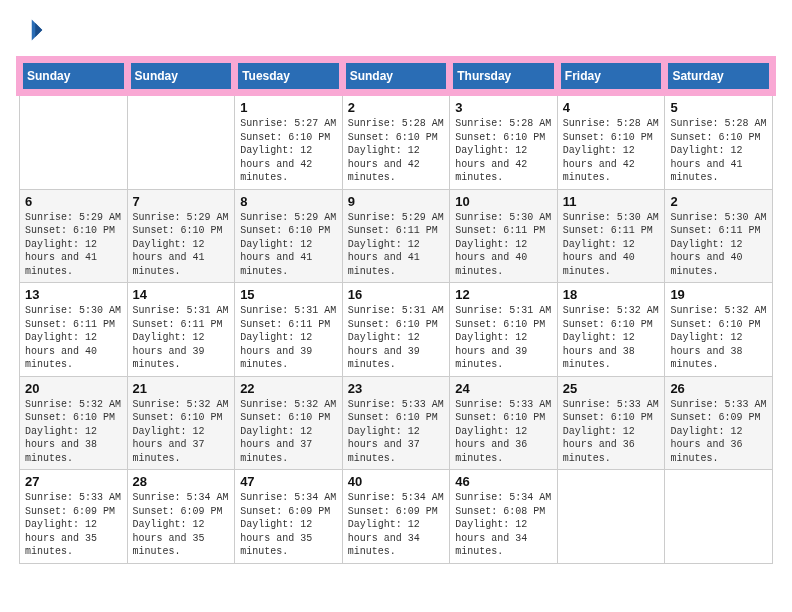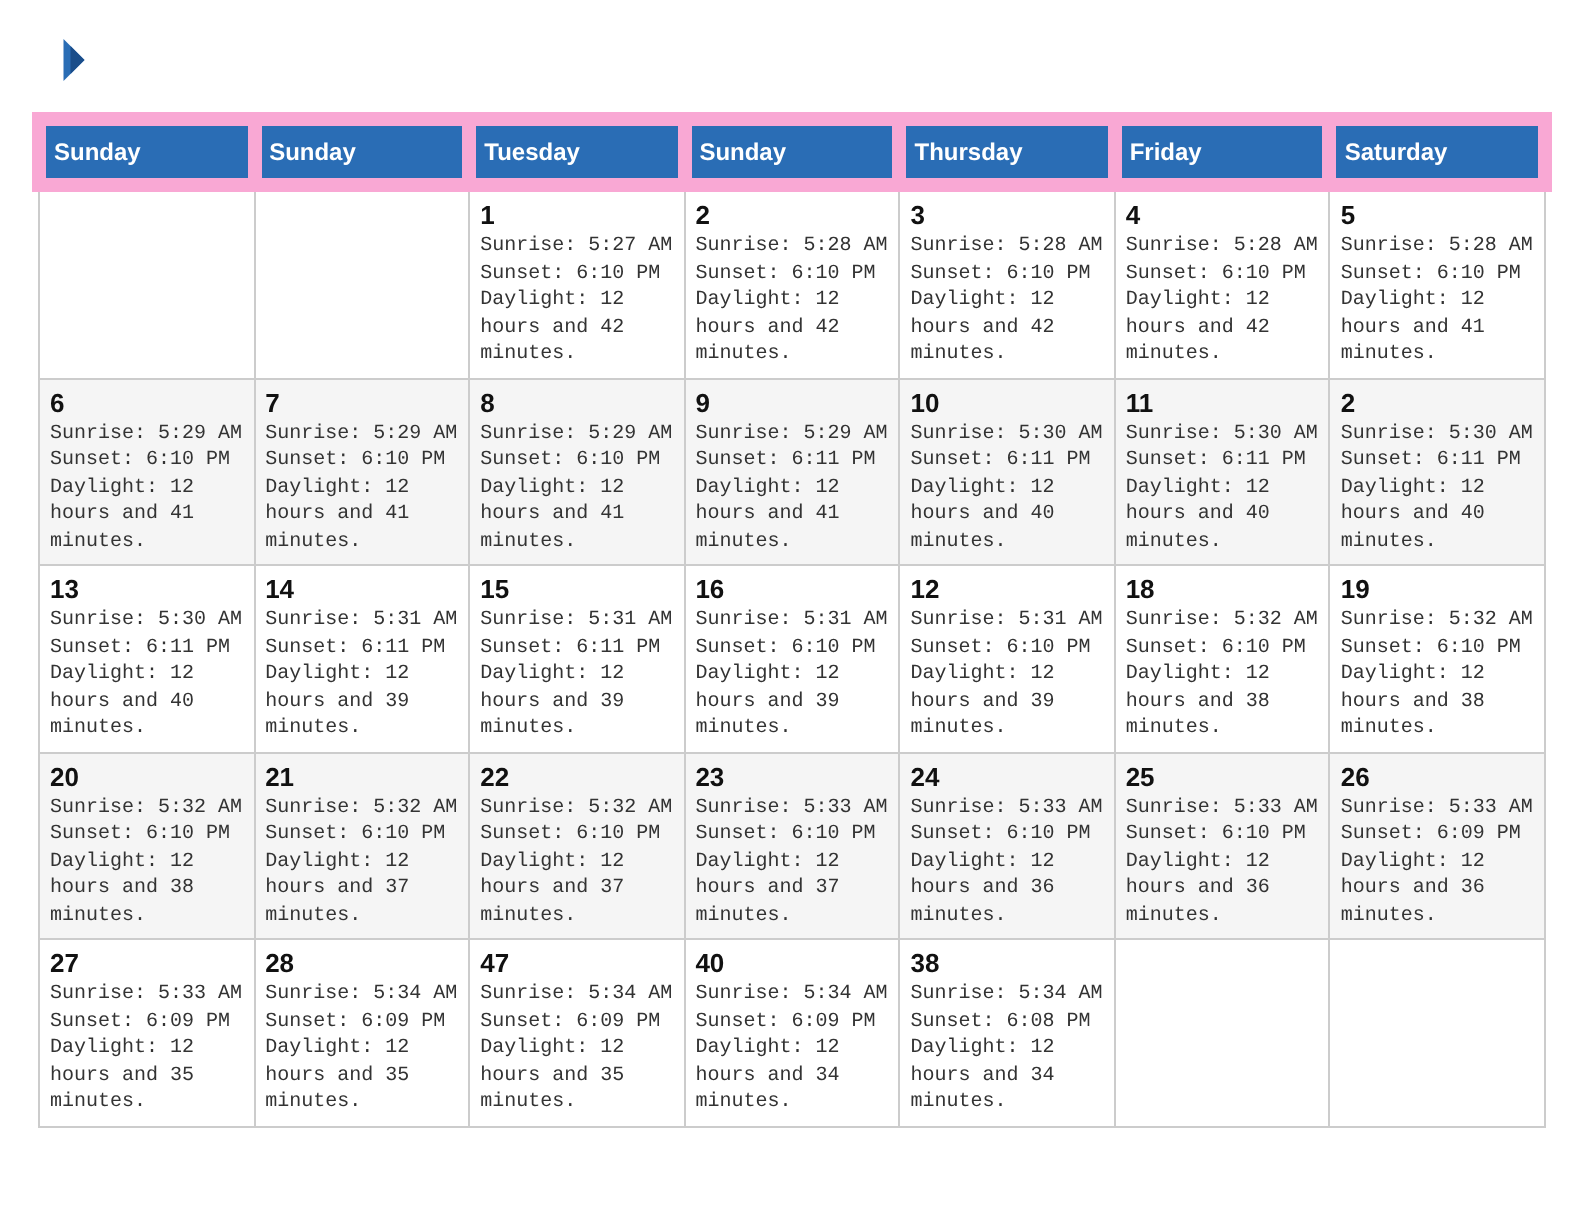--- a/index.html
+++ b/index.html
@@ -307,21 +307,21 @@
 Sunset: 6:09 PM
 Daylight: 12 hours and 35 minutes.</div>
         </td>
         <td>
           <div class="day-num">40</div>
           <div class="day-info" style="white-space: pre-line;">Sunrise: 5:34 AM
 Sunset: 6:09 PM
 Daylight: 12 hours and 34 minutes.</div>
         </td>
         <td>
-          <div class="day-num">38</div>
+          <div class="day-num">46</div>
           <div class="day-info" style="white-space: pre-line;">Sunrise: 5:34 AM
 Sunset: 6:08 PM
 Daylight: 12 hours and 34 minutes.</div>
         </td>
         <td class="empty-cell"></td>
         <td class="empty-cell"></td>
       </tr>
     </tbody>
 </table>
 

